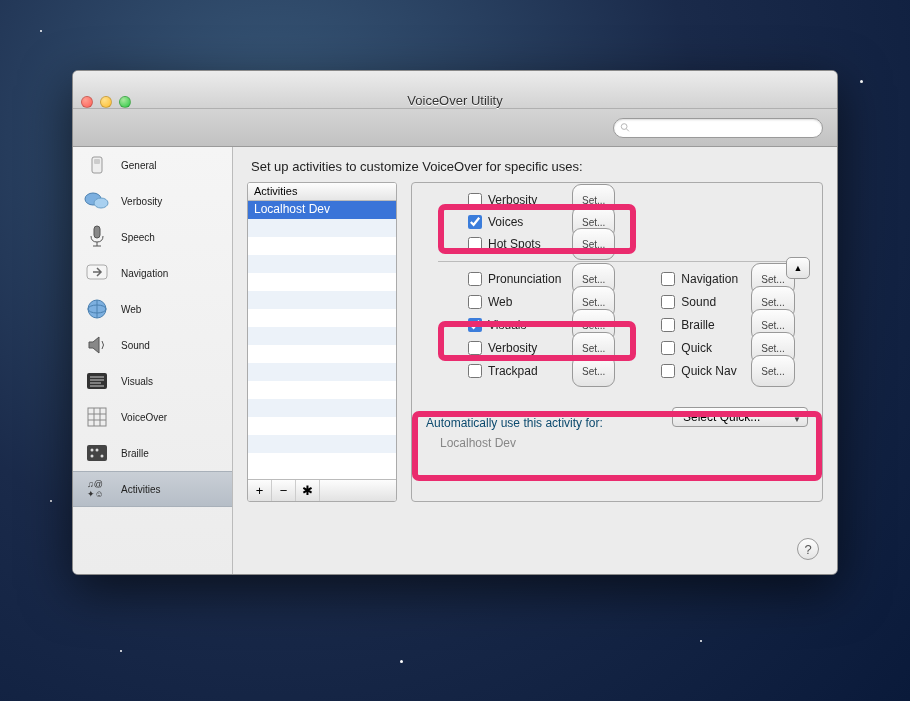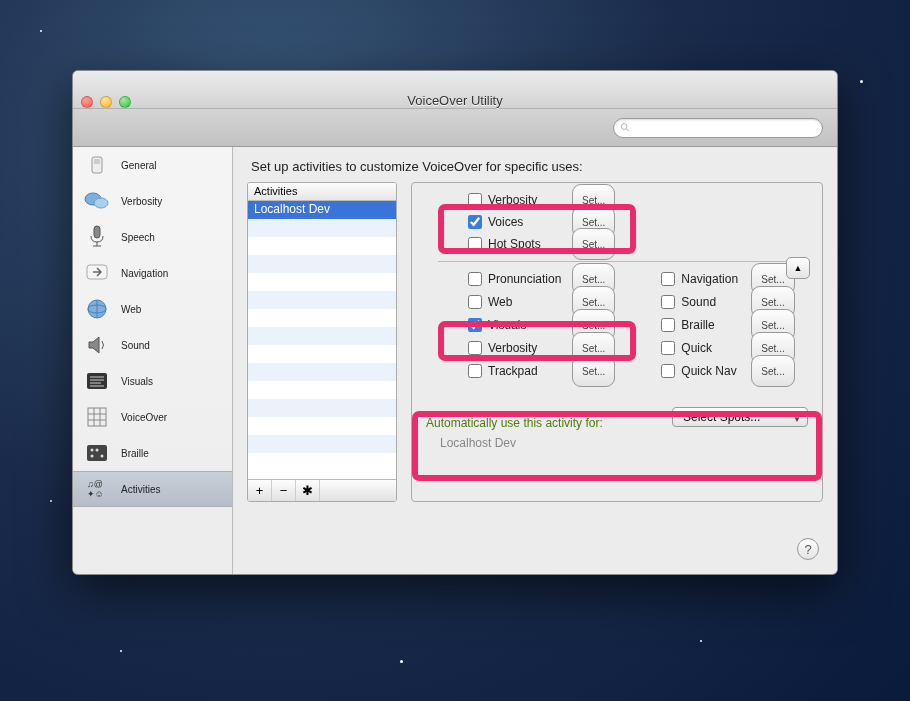--- a/index.html
+++ b/index.html
@@ -136,21 +136,21 @@
   border: 1px solid #999; border-radius: 5px;
   background: linear-gradient(to bottom, #fdfdfd, #e4e4e4);
   display: flex; align-items: center; justify-content: center;
   font-size: 9px;
 }
 .autosection {
   margin-top: 18px; padding: 4px 2px;
   display: flex; flex-direction: column; gap: 6px;
 }
 .autohead { display: flex; align-items: center; justify-content: space-between; }
-.autolabel { font-size: 12px; color: #4d7c0f; margin-top: 12px; }
+.autolabel { font-size: 12px; color: #0c4a6e; margin-top: 12px; }
 .selapp {
   width: 136px; height: 20px;
   font-size: 12px;
   background: linear-gradient(to bottom, #fdfdfd, #e4e4e4);
   border: 1px solid #999; border-radius: 4px;
   display: flex; align-items: center; justify-content: space-between;
   padding: 0 6px 0 10px;
 }
 .selapp .arrows { font-size: 8px; line-height: 5px; color: #444; display:flex; flex-direction:column; }
 .autoval { font-size: 12px; color: #878787; margin-left: 14px; }
@@ -411,21 +411,21 @@
                 <span class="slabel" style="width:70px">Quick Nav</span>
                 <button class="setbtn">Set...</button>
               </div>
             </div>
           </div>
 
           <div class="autosection">
             <div class="autohead">
               <span class="autolabel">Automatically use this activity for:</span>
               <div class="selapp">
-                <span>Select Spots...</span>
+                <span>Select Quick...</span>
                 <span class="arrows">
                     <span>▲</span>
                     <span>▼</span>
                   </span>
               </div>
             </div>
             <div class="autoval">Localhost Dev</div>
           </div>
 
           <div class="hl" style="left:26px; top:21px; width:198px; height:50px;"></div>

